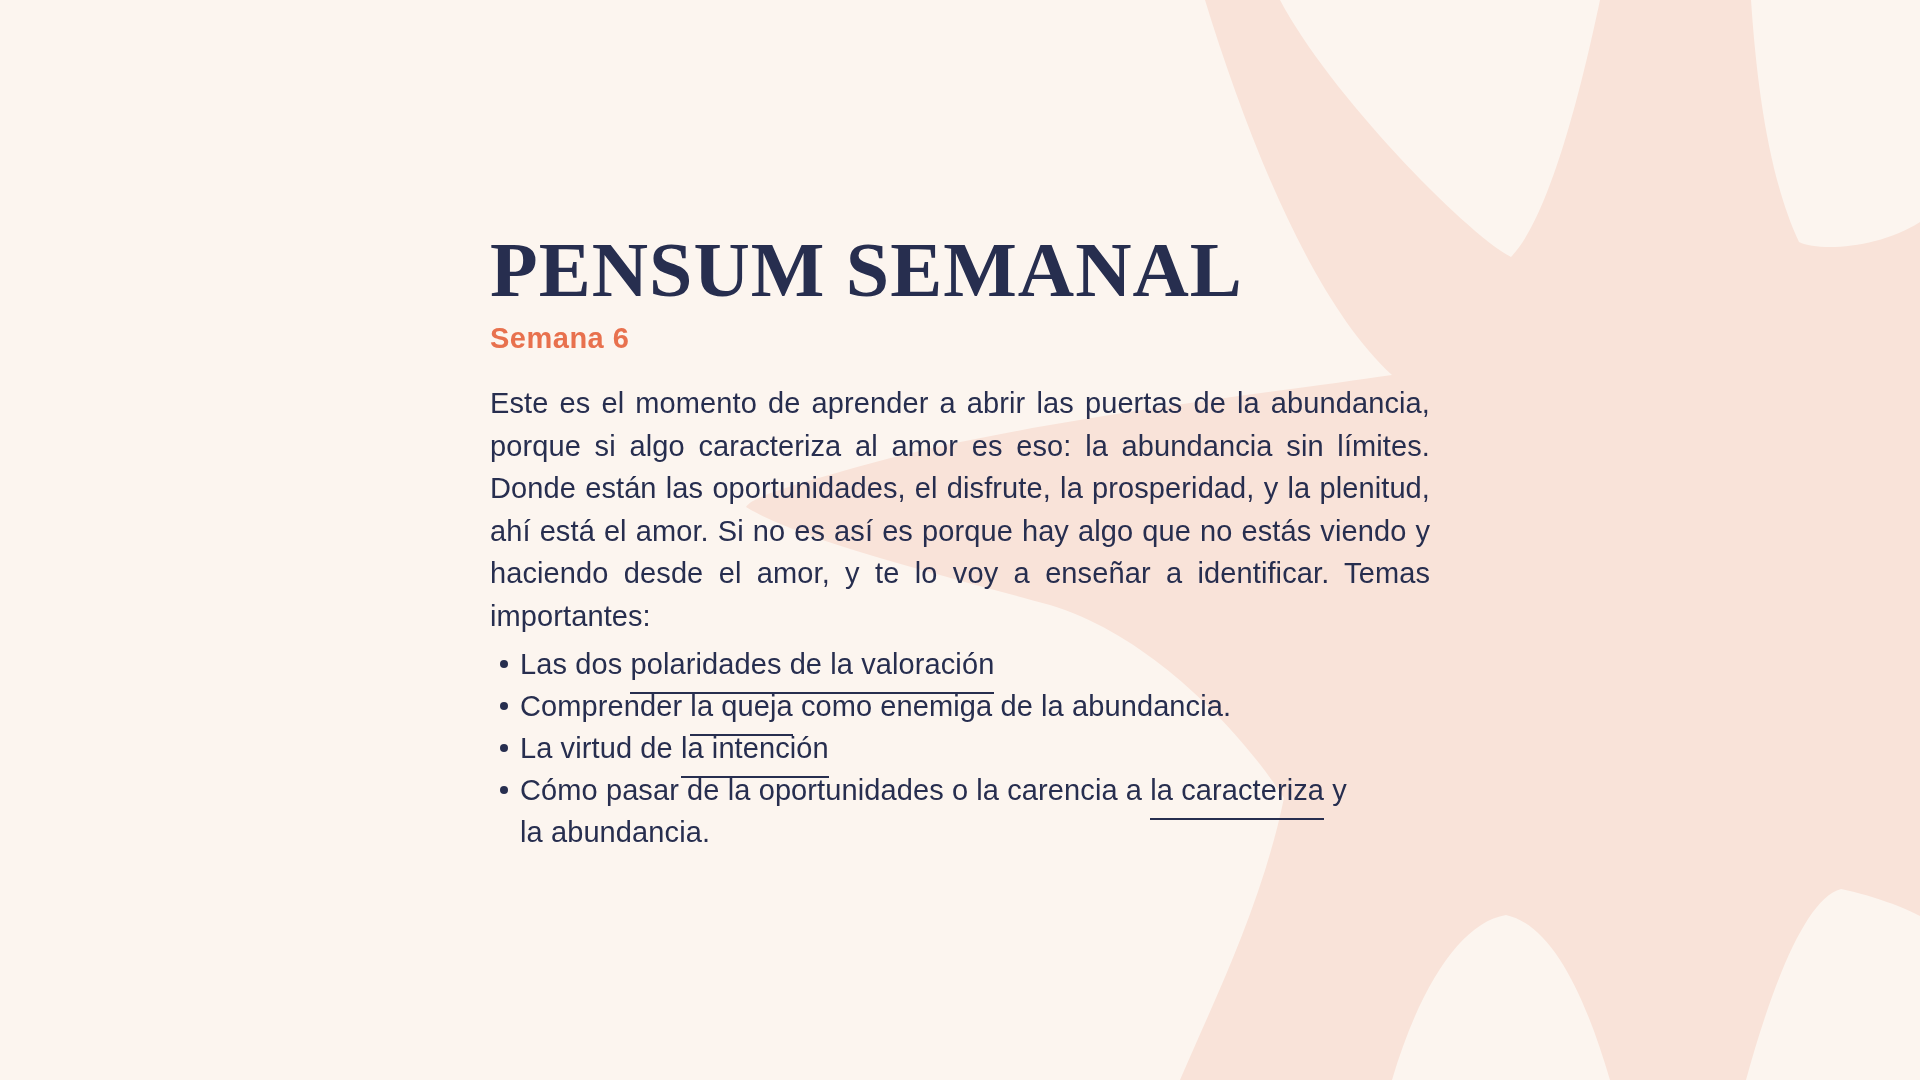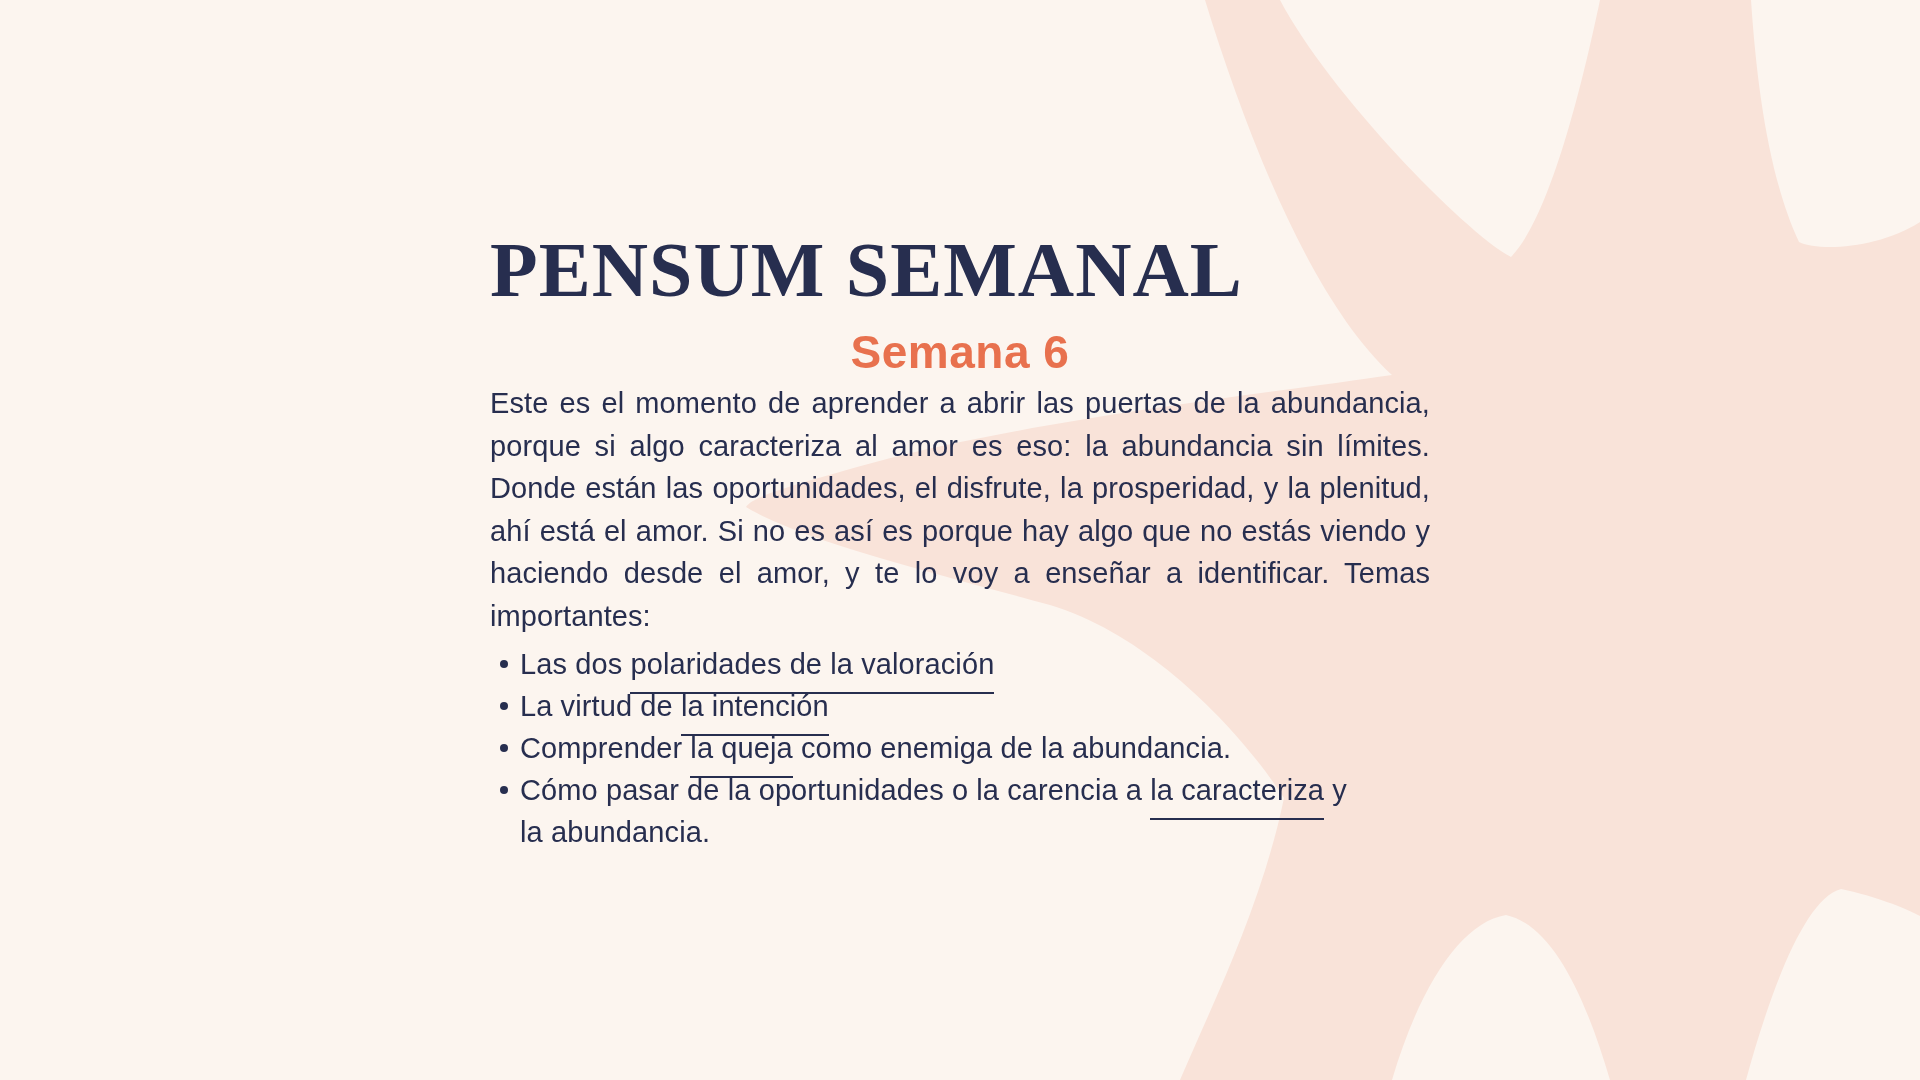--- a/index.html
+++ b/index.html
@@ -42,22 +42,21 @@
     line-height: 96px;
     letter-spacing: 1px;
     color: var(--text-color, #272E4F);
     white-space: nowrap;
   }
   .subtitle {
     position: absolute;
     left: 0;
     top: 288px;
     width: 940px;
-    text-align: center;
-    font-size: 46px;
+    font-size: 29px;
     line-height: 52px;
     letter-spacing: 0.5px;
     color: var(--accent-color, #E8714E);
   }
   .body-text {
     position: absolute;
     left: 0;
     top: 382px;
     width: 940px;
     font-size: 29px;
@@ -123,20 +122,20 @@
   </svg>
 
   <div class="content">
     <h1 class="title">PENSUM SEMANAL</h1>
     <h2 class="subtitle">Semana 6</h2>
 
     <div class="body-text">
       <p class="paragraph">Este es el momento de aprender a abrir las puertas de la abundancia, porque si algo caracteriza al amor es eso: la abundancia sin límites. Donde están las oportunidades, el disfrute, la prosperidad, y la plenitud, ahí está el amor. Si no es así es porque hay algo que no estás viendo y haciendo desde el amor, y te lo voy a enseñar a identificar. Temas importantes:</p>
       <ul class="topics" id="topics-list">
           <li><span>Las dos </span><span class="u">polaridades de la valoración</span></li>
+          <li><span>Comprender </span><span class="u">la queja</span><span> como enemiga de la abundancia.</span></li>
           <li><span>La virtud de </span><span class="u">la intención </span></li>
-          <li><span>Comprender </span><span class="u">la queja</span><span> como enemiga de la abundancia.</span></li>
           <li><span>Cómo pasar de la oportunidades o la carencia a </span><span class="u">la caracteriza</span><span> y la abundancia.</span></li>
         </ul>
     </div>
   </div>
 
 </div>
 
 </body></html>

